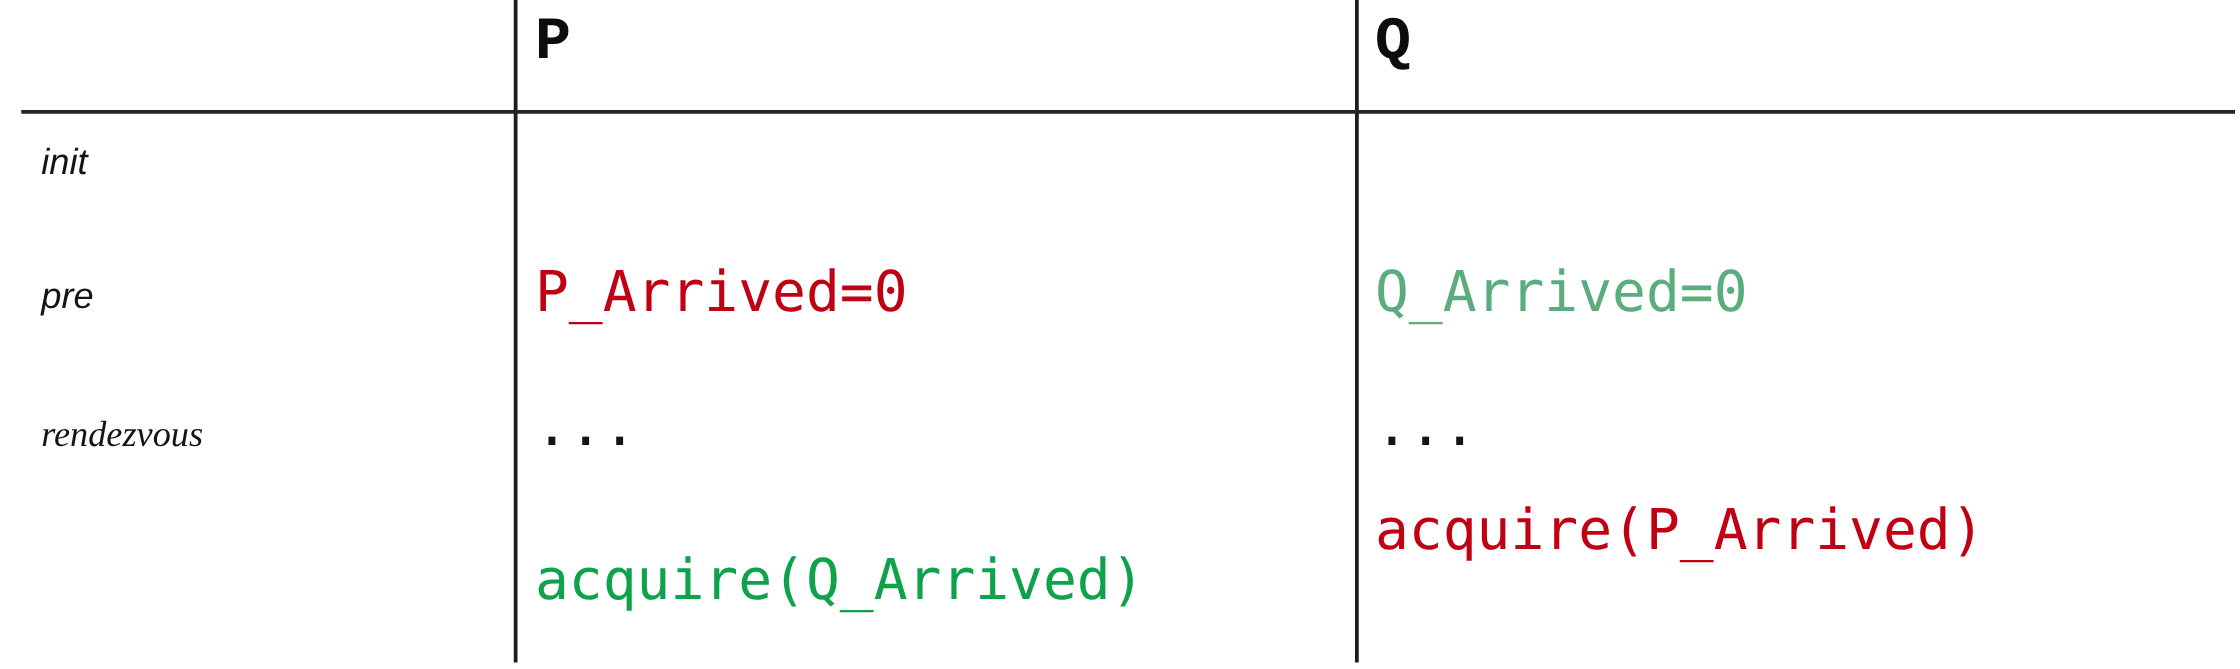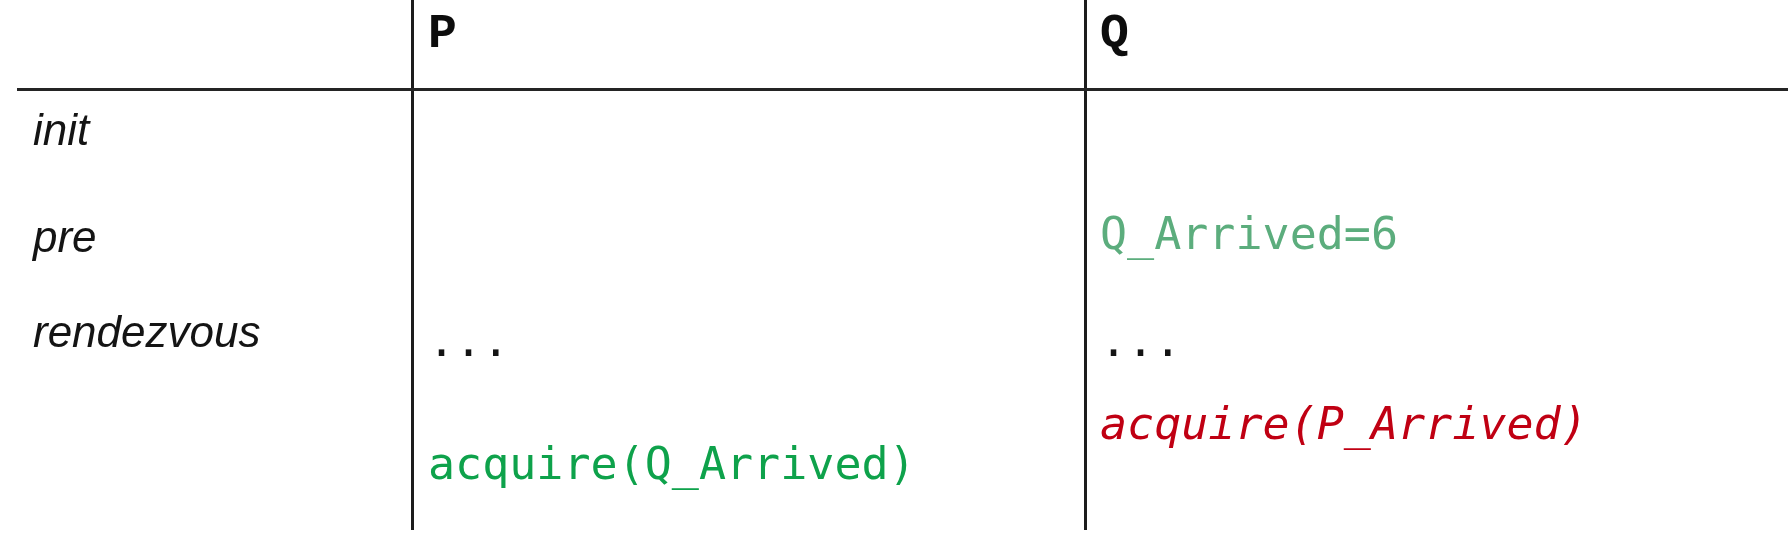--- a/index.html
+++ b/index.html
@@ -41,74 +41,77 @@
     line-height: 52px;
     color: #0d0d0d;
     white-space: pre;
   }
   .col-header.p { left: 428px; }
   .col-header.q { left: 1100px; }
   .row-label {
     position: absolute;
     left: 33px;
     font-style: italic;
-    font-size: 44px;
+    font-size: 29px;
     line-height: 52px;
     color: #141414;
     white-space: pre;
   }
   .code {
     position: absolute;
     font-family: "DejaVu Sans Mono", monospace;
     font-size: 45px;
     line-height: 52px;
     color: #141414;
     white-space: pre;
   }
   .code.colp { left: 428px; }
   .code.colq { left: 1100px; }
   .r-init  { top: 104px; }
   .r-pre   { top: 211px; }
   .r-rdv   { top: 294px; }
-  .r-rdv-label { top: 306px; }
+  .r-rdv-label { top: 322px; font-family: Liberation Serif, serif; }
   .r-post  { top: 457px; }
   .code div { margin: 0; padding: 0; }
 </style>
 </head>
 <body>
 
 <div id="canvas">
 
   <div class="vline v1"></div>
   <div class="vline v2"></div>
   <div class="hline"></div>
 
   <div class="col-header p">P</div>
   <div class="col-header q">Q</div>
 
   <div class="row-label r-init">init</div>
+  <div class="code colp r-init">
+    <div style="color: rgb(192, 0, 19);">P_Arrived=0</div>
+  </div>
   <div class="code colq r-init">
-    <div style="color: rgb(92, 173, 125);">Q_Arrived=6</div>
+    <div style="color: rgb(92, 173, 125);">Q_Arrived=0</div>
   </div>
 
   <div class="row-label r-pre">pre</div>
   <div class="code colp r-pre">
     <div style="color: rgb(20, 20, 20);">...</div>
   </div>
   <div class="code colq r-pre">
     <div style="color: rgb(20, 20, 20);">...</div>
   </div>
 
   <div class="row-label r-rdv-label">rendezvous</div>
   <div class="code colp r-rdv">
     <div style="color: rgb(14, 162, 75); margin-top: 40px;">acquire(Q_Arrived)</div>
     
   </div>
   <div class="code colq r-rdv">
-    <div style="color: rgb(192, 0, 19); font-style: italic;">acquire(P_Arrived)</div>
+    <div style="color: rgb(192, 0, 19);">acquire(P_Arrived)</div>
     
   </div>
 
   <div class="code colp r-post">
     
   </div>
   <div class="code colq r-post">
     
   </div>
 

